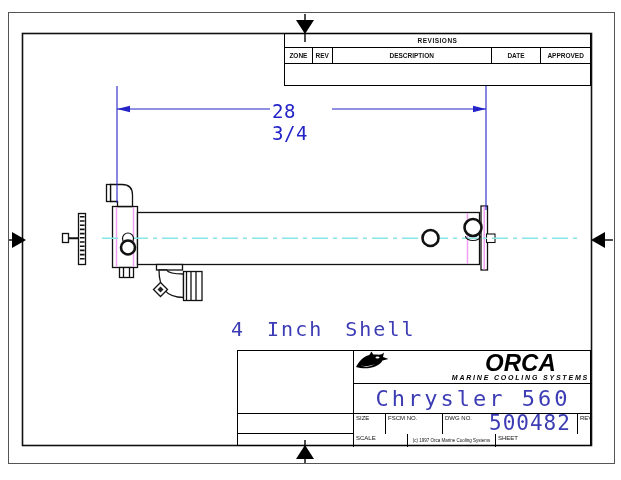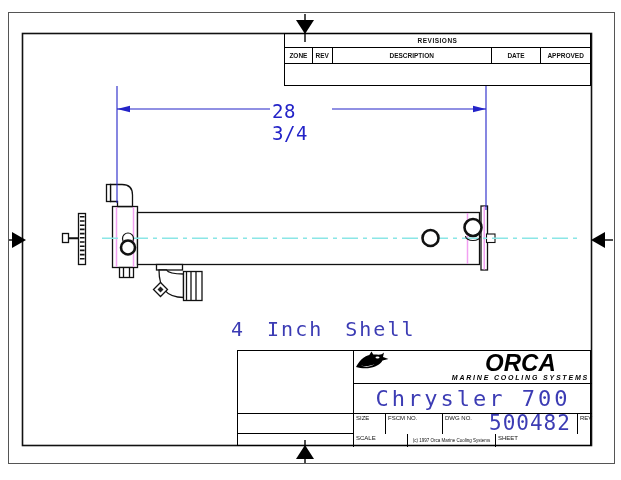--- a/index.html
+++ b/index.html
@@ -203,21 +203,21 @@
             <path d="M14,4.5 L16.5,0.5 L18.5,4 Z" fill="#000"></path>
             <path d="M6,14.5 C10,15.5 15.5,15.3 19.5,13 C16,16.2 9.5,16.3 6,14.5 Z" fill="#fff"></path>
             <ellipse cx="22.5" cy="6.5" rx="2" ry="1" fill="#fff"></ellipse>
           </svg>
         </div>
         <div class="logo-tag">MARINE COOLING SYSTEMS</div>
       </div>
     </div>
 
     <div class="tb bB title-cell">
-      <span class="cadtext dwg-title">Chrysler 700</span>
+      <span class="cadtext dwg-title">Chrysler 560</span>
     </div>
 
     <div class="rowB">
       <div class="tb bR size-cell">
         <span class="lbl">SIZE</span>
       </div>
       <div class="tb bR fscm-cell">
         <span class="lbl">FSCM NO.</span>
       </div>
       <div class="tb bR dwgno-cell">

